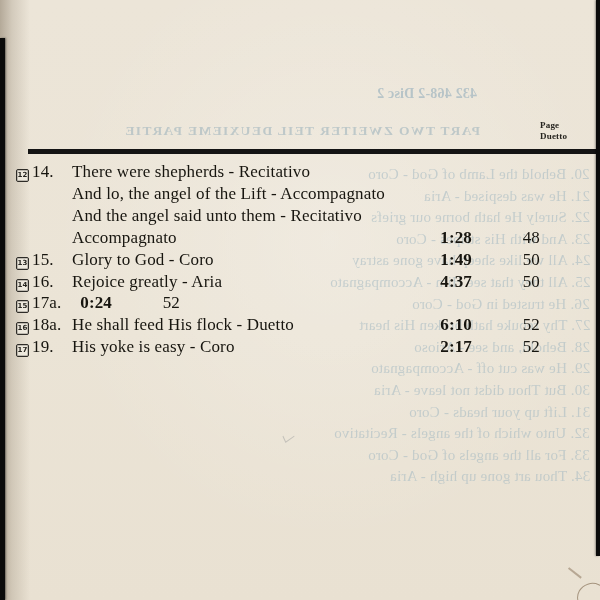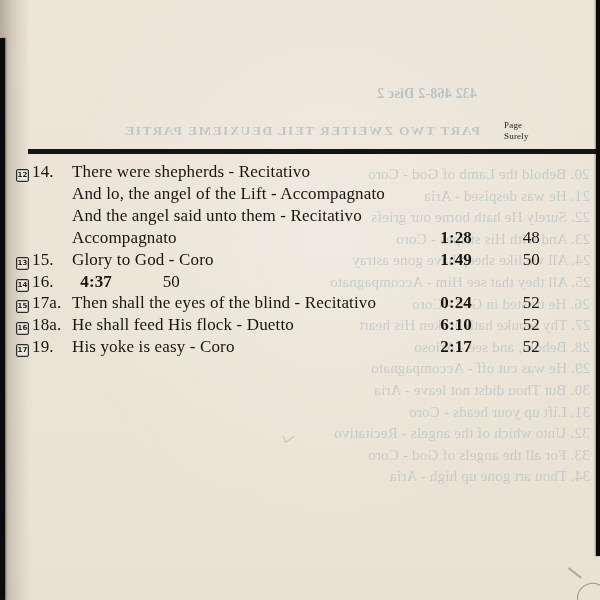--- a/index.html
+++ b/index.html
@@ -19,22 +19,22 @@
     position:absolute;left:0;top:0;width:30px;height:600px;
     background:linear-gradient(90deg, rgba(96,80,58,0.40) 0%, rgba(96,80,58,0.18) 40%, rgba(96,80,58,0) 100%);
   }
   .edge{position:absolute;background:#0b0b0b;}
   .edge-left{left:0;top:38px;width:5px;height:562px;box-shadow:1px 0 2px rgba(0,0,0,0.45);}
   .edge-right{right:0;top:0;width:4px;height:556px;box-shadow:-1px 0 2px rgba(0,0,0,0.35);}
 
   .rule{position:absolute;left:28px;right:0;top:149px;height:5px;background:#141414;}
 
   .page-seite{
-    position:absolute;left:504px;top:120px;
-    font-size:9px;line-height:10.5px;font-weight:400;color:#26241f;
+    position:absolute;left:540px;top:120px;
+    font-size:9px;line-height:10.5px;font-weight:700;color:#26241f;
     letter-spacing:0.2px;
   }
 
   
   .tracklist{
     position:absolute;left:16px;top:161px;width:524px;
     font-size:17px;line-height:21.9px;color:#17150f;letter-spacing:0.15px;
   }
   .trow{display:flex;align-items:flex-end;}
   .c-icon{width:16px;flex:0 0 16px;}
@@ -98,21 +98,21 @@
     <div class="ghost" style="top: 360.4px; right: 10px;">29.  He was cut off - Accompagnato</div>
     <div class="ghost" style="top: 382px; right: 10px;">30.  But Thou didst not leave - Aria</div>
     <div class="ghost" style="top: 403.6px; right: 10px;">31.  Lift up your heads - Coro</div>
     <div class="ghost" style="top: 425.2px; right: 10px;">32.  Unto which of the angels - Recitativo</div>
     <div class="ghost" style="top: 446.8px; right: 10px;">33.  For all the angels of God - Coro</div>
     <div class="ghost" style="top: 468.4px; right: 10px;">34.  Thou art gone up high - Aria</div>
   </div>
 
 <div class="page-seite">
   <div>Page</div>
-  <div>Surely</div>
+  <div>Duetto</div>
 </div>
 
 <div class="rule"></div>
 
 <div class="tracklist">
 
   <div class="trow">
     <span class="c-icon"><span class="tick">12</span></span>
     <span class="c-num">14.</span>
     <span class="c-title">There were shepherds - Recitativo</span>
@@ -139,28 +139,28 @@
     <span class="c-icon"><span class="tick">13</span></span>
     <span class="c-num">15.</span>
     <span class="c-title">Glory to God - Coro</span>
     <span class="c-time">1:49</span>
     <span class="c-page">50</span>
   </div>
 
   <div class="trow">
     <span class="c-icon"><span class="tick">14</span></span>
     <span class="c-num">16.</span>
+    <span class="c-title">Rejoice greatly - Aria</span>
     <span class="c-time">4:37</span>
     <span class="c-page">50</span>
   </div>
 
   <div class="trow">
     <span class="c-icon"><span class="tick">15</span></span>
     <span class="c-num">17a.</span>
-    <span class="c-title">Then shall the eyes of the blind - Recitativo</span>
     <span class="c-time">0:24</span>
     <span class="c-page">52</span>
   </div>
 
   <div class="trow">
     <span class="c-icon"><span class="tick">16</span></span>
     <span class="c-num">18a.</span>
     <span class="c-title">He shall feed His flock - Duetto</span>
     <span class="c-time">6:10</span>
     <span class="c-page">52</span>

